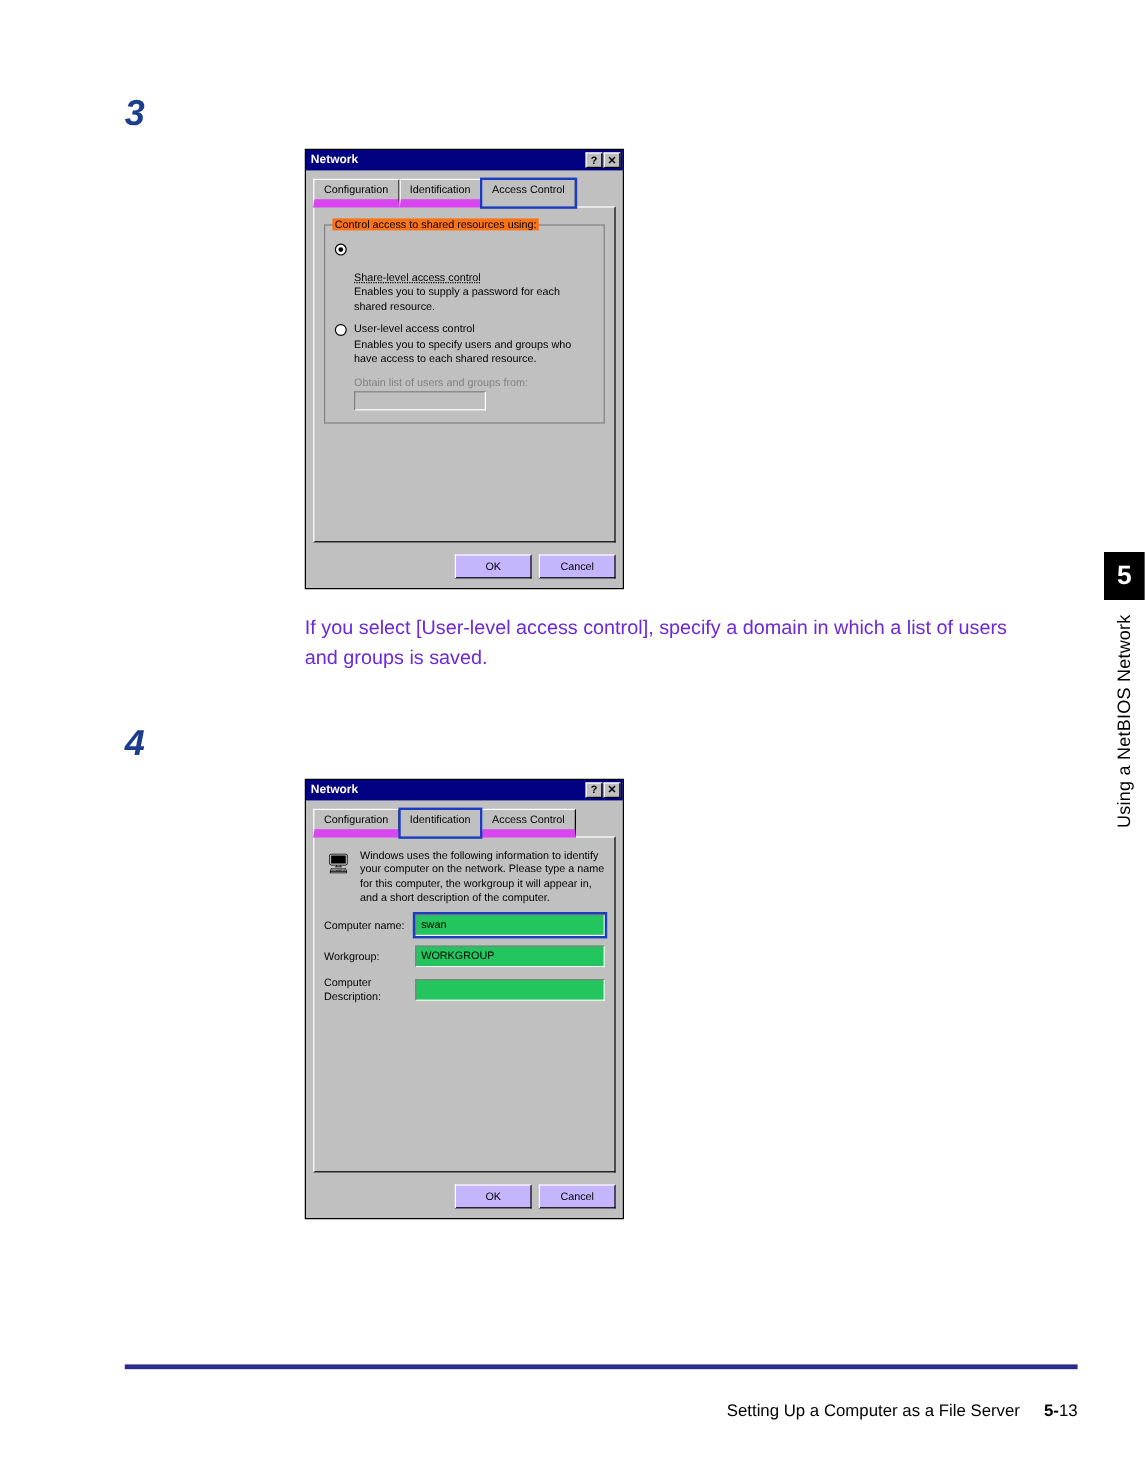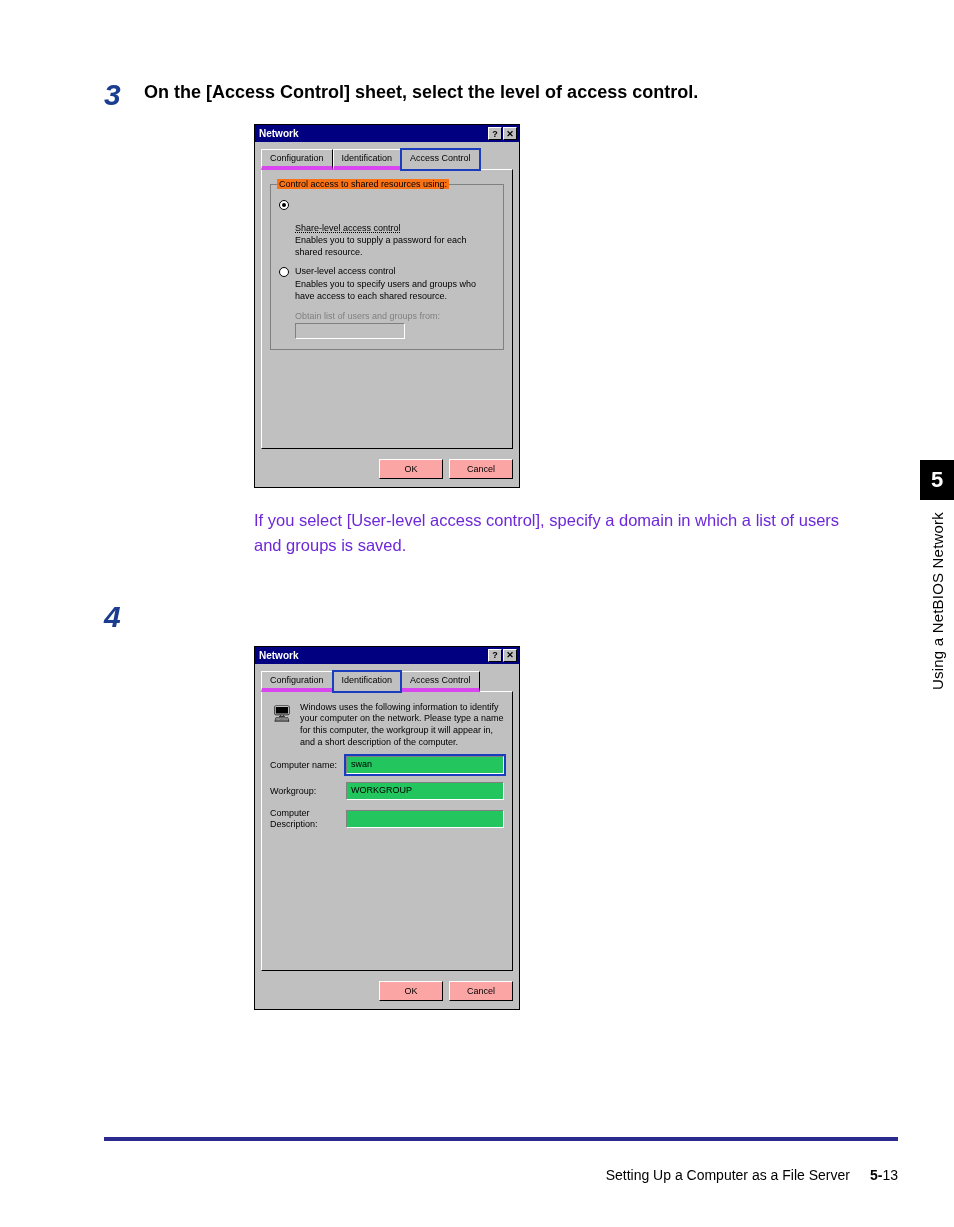--- a/index.html
+++ b/index.html
@@ -28,21 +28,21 @@
     display: flex; align-items: center; justify-content: center; font-size: 9px; font-weight: bold; color: #000;
   }
   .dlg-body { padding: 6px 6px 6px 6px; }
   .tabs { display: flex; }
   .tab {
     background: #c0c0c0; padding: 3px 8px; font-size: 9px;
     border-top: 1px solid #fff; border-left: 1px solid #fff; border-right: 1px solid #000;
     position: relative; top: 1px;
   }
   .tab.active { border-bottom: 1px solid #c0c0c0; z-index: 2; }
-  .tab.inactive { border-bottom: 4px solid #d946ef; }
+  .tab.inactive { border-bottom: 7px solid #d946ef; }
   .tab.highlight { outline: 2px solid #1a3dbf; outline-offset: -1px; }
   .tab-panel {
     border-top: 1px solid #fff; border-left: 1px solid #fff;
     border-right: 1px solid #000; border-bottom: 1px solid #000;
     padding: 10px 8px; min-height: 280px;
   }
   .groupbox {
     border: 1px solid #808080; position: relative; padding: 12px 8px 10px 8px; margin-top: 4px;
   }
   .groupbox-label { position: absolute; top: -6px; left: 6px; background: #f97316; padding: 0 2px; font-size: 9px; }
@@ -54,21 +54,21 @@
   .radio-desc { font-size: 9px; margin-left: 16px; margin-bottom: 8px; color: #000; line-height: 1.3; }
   .disabled-label { color: #808080; font-size: 9px; margin-left: 16px; margin-top: 2px; }
   .input-disabled {
     width: 110px; height: 16px; background: #c0c0c0;
     border-top: 1px solid #808080; border-left: 1px solid #808080;
     border-right: 1px solid #fff; border-bottom: 1px solid #fff;
     margin-left: 16px; margin-top: 2px;
   }
   .dlg-footer { display: flex; justify-content: flex-end; padding: 4px 6px 8px 6px; gap: 6px; }
   .win-btn {
-    min-width: 64px; height: 20px; background: #fca5a5;
+    min-width: 64px; height: 20px; background: #c4b5fd;
     border-top: 1px solid #fff; border-left: 1px solid #fff;
     border-right: 1px solid #000; border-bottom: 1px solid #000;
     font-size: 9px; text-align: center; line-height: 18px;
   }
 
   
   .ident-row { display: flex; align-items: flex-start; margin-bottom: 8px; }
   .ident-icon { width: 24px; height: 24px; margin-right: 6px; flex-shrink: 0; display: flex; align-items: center; justify-content: center; font-size: 16px; }
   .ident-desc { font-size: 9px; line-height: 1.3; }
   .form-row { display: flex; align-items: center; margin: 8px 0; }
@@ -103,21 +103,20 @@
   .footer .pg { margin-left: 20px; }
   .footer .pg .chnum { font-weight: bold; }
 </style>
 </head>
 <body>
 
 <div class="page">
 
   <div class="step-row">
     <div class="step-num">3</div>
-    <div class="step-text">On the [Access Control] sheet, select the level of access control.</div>
   </div>
 
   <div class="dialog-wrap">
     <div class="dialog">
       <div class="titlebar">
         <span>Network</span>
         <div class="titlebar-buttons">
           <div class="tb-btn">?</div>
           <div class="tb-btn">✕</div>
         </div>

